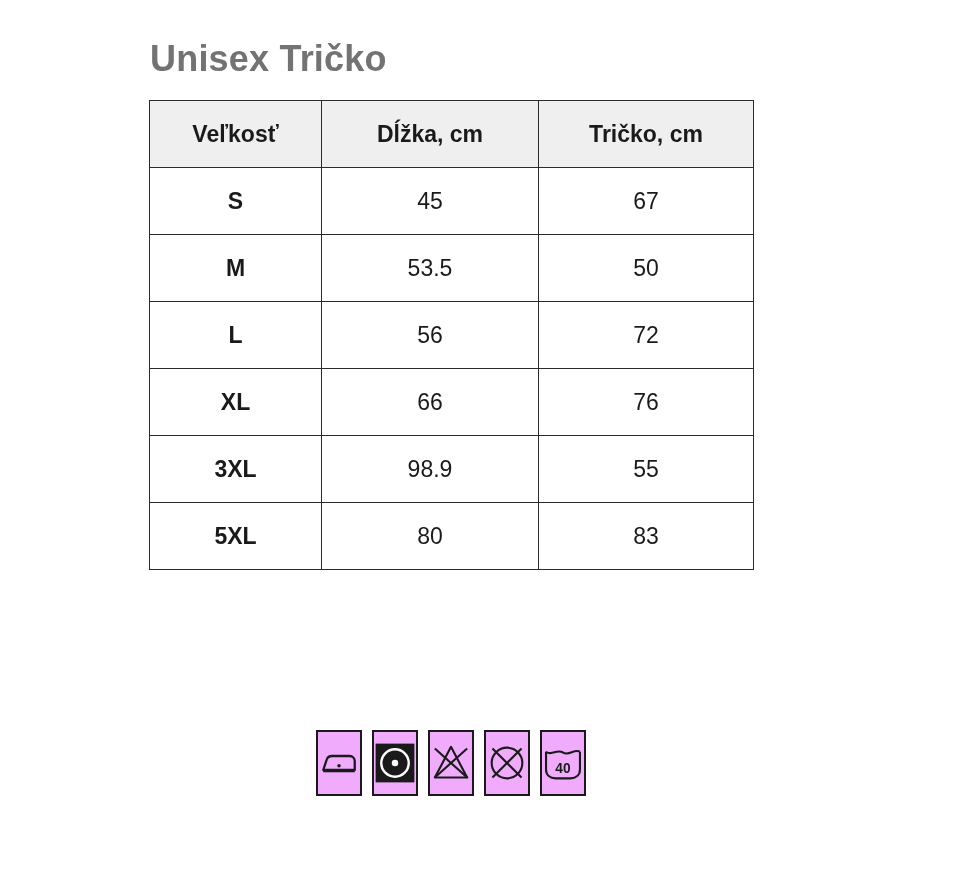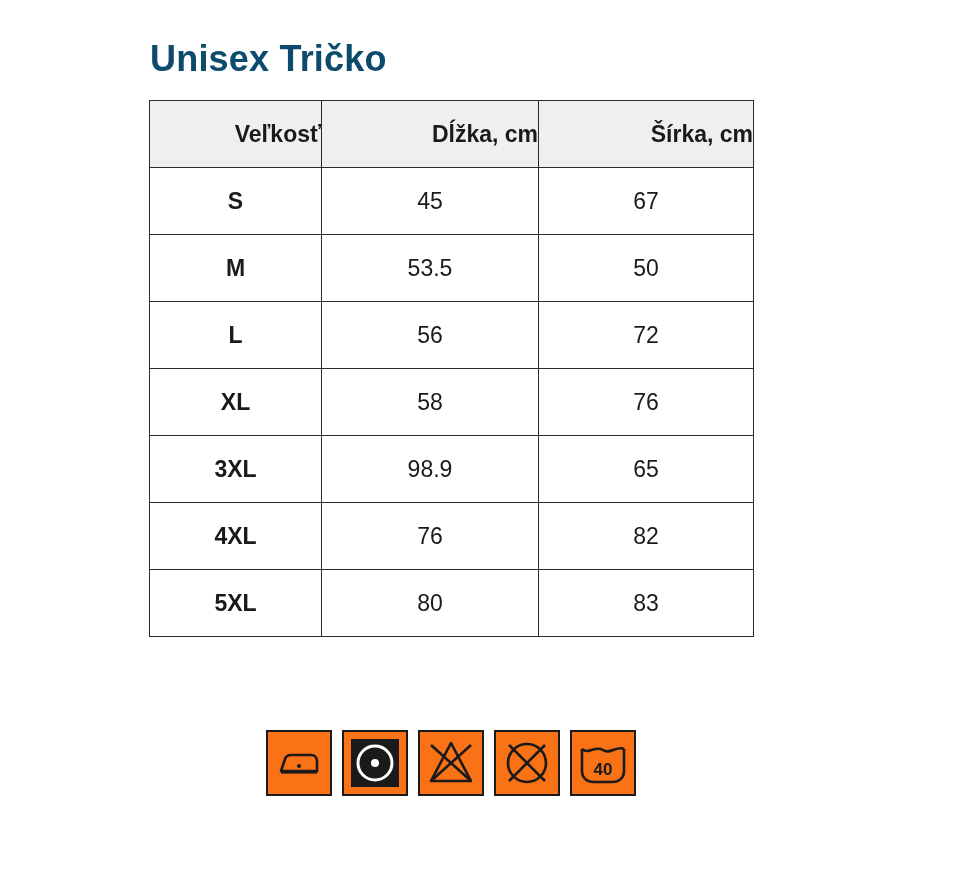--- a/index.html
+++ b/index.html
@@ -22,21 +22,21 @@
     width: 960px;
     height: 887px;
   }
   .title {
     position: absolute;
     left: 150px;
     top: 38px;
     font-size: 36px;
     font-weight: bold;
     letter-spacing: 0.2px;
-    color: #0c4a6e;
+    color: #737373;
     white-space: nowrap;
   }
   .size-table {
     position: absolute;
     left: 149px;
     top: 100px;
     width: 604px;
     border-collapse: collapse;
     table-layout: fixed;
   }
@@ -47,101 +47,95 @@
     text-align: center;
     vertical-align: middle;
     font-size: 23px;
     color: #1a1a1a;
     padding: 0;
   }
   .size-table thead th {
     background: #efefef;
     font-weight: bold;
     font-size: 23px;
-    text-align: right;
   }
   .size-table tbody td.size-cell {
     font-weight: bold;
   }
   .size-table col.c1 { width: 172px; }
   .size-table col.c2 { width: 217px; }
   .size-table col.c3 { width: 215px; }
 
   .care-row {
     position: absolute;
     left: 149px;
     top: 730px;
     width: 604px;
     display: flex;
     justify-content: center;
     align-items: center;
     gap: 10px;
   }
   .care-icon {
-    width: 66px;
+    width: 46px;
     height: 66px;
     border: 2px solid #1a1a1a;
     box-sizing: border-box;
     display: flex;
     align-items: center;
     justify-content: center;
-    background: #f97316;
+    background: #f0abfc;
   }
   .care-icon svg { display: block; }
 </style>
 </head>
 <body>
 
 <div class="page">
 
   <div class="title">Unisex Tričko</div>
 
   <table class="size-table">
     <colgroup>
       <col class="c1">
         <col class="c2">
         <col class="c3">
     </colgroup>
     <thead>
       <tr>
         <th>Veľkosť</th>
         <th>Dĺžka, cm</th>
-        <th>Šírka, cm</th>
+        <th>Tričko, cm</th>
       </tr>
     </thead>
     <tbody>
       <tr>
         <td class="size-cell">S</td>
         <td>45</td>
         <td>67</td>
       </tr>
       <tr>
         <td class="size-cell">M</td>
         <td>53.5</td>
         <td>50</td>
       </tr>
       <tr>
         <td class="size-cell">L</td>
         <td>56</td>
         <td>72</td>
       </tr>
       <tr>
         <td class="size-cell">XL</td>
-        <td>58</td>
+        <td>66</td>
         <td>76</td>
       </tr>
       <tr>
         <td class="size-cell">3XL</td>
         <td>98.9</td>
-        <td>65</td>
-      </tr>
-      <tr>
-        <td class="size-cell">4XL</td>
-        <td>76</td>
-        <td>82</td>
+        <td>55</td>
       </tr>
       <tr>
         <td class="size-cell">5XL</td>
         <td>80</td>
         <td>83</td>
       </tr>
     </tbody>
   </table>
 
   <div class="care-row">

